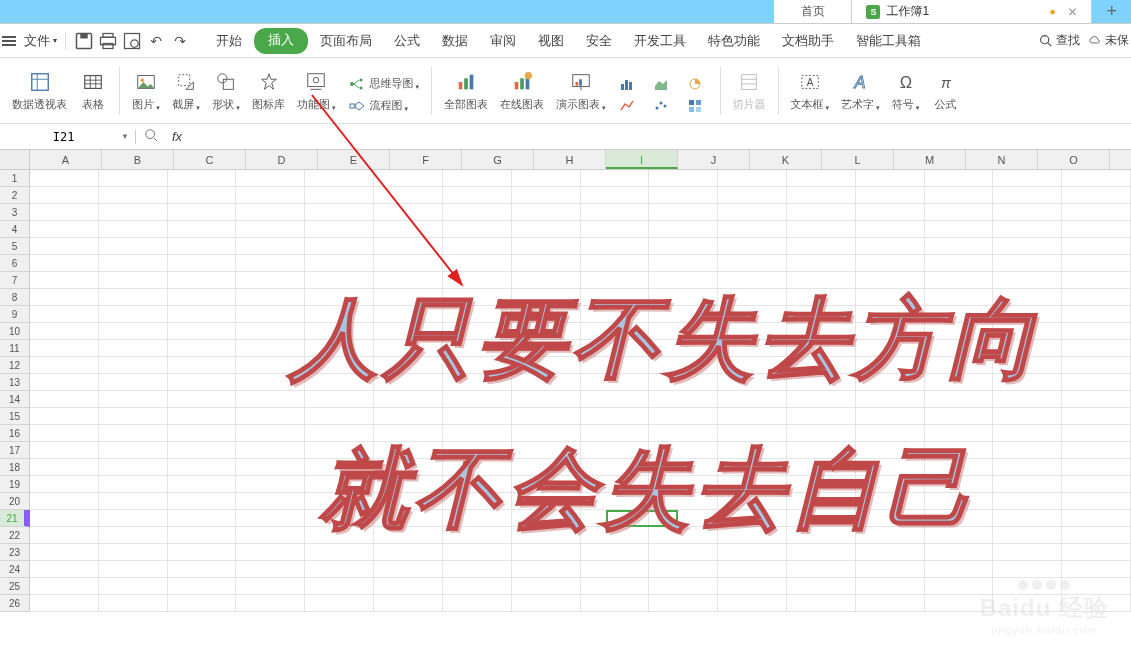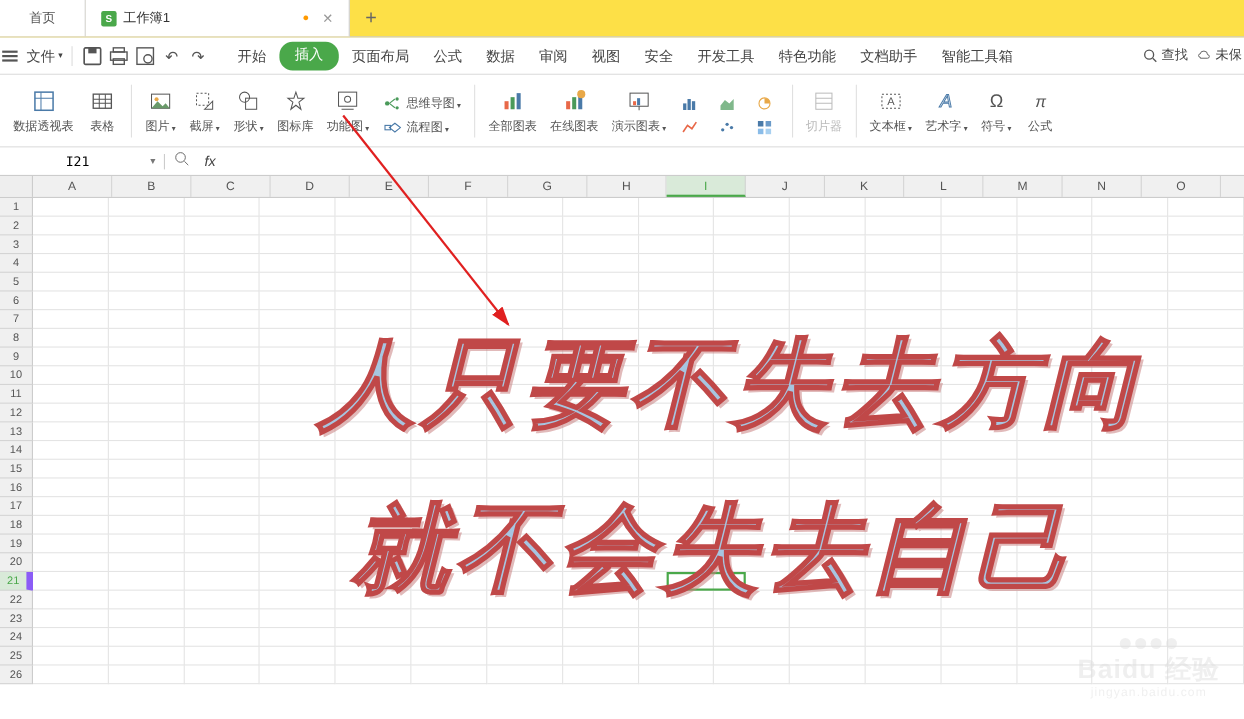--- a/index.html
+++ b/index.html
@@ -1,18 +1,18 @@
 <!DOCTYPE html>
 <html><head>
 <meta charset="utf-8">
 <style>
 * { margin: 0; padding: 0; box-sizing: border-box; font-family: "Microsoft YaHei", sans-serif; }
 body { background: #fff; width: 1131px; height: 654px; overflow: hidden; position: relative; }
 
-.tabs-bar { height: 34px; background: #fde047; display: flex; align-items: stretch; border-bottom: 1px solid #ccc; }
+.tabs-bar { height: 24px; background: #7dd3fc; display: flex; align-items: stretch; border-bottom: 1px solid #ccc; justify-content: flex-end; }
 .tab { display: flex; align-items: center; padding: 0 14px; font-size: 12px; color: #333; border-right: 1px solid #ccc; cursor: pointer; }
 .tab.home { background: #fff; width: 78px; justify-content: center; color: #555; }
 .tab.doc { background: #fff; gap: 6px; width: 240px; }
 .tab .sicon { width: 14px; height: 14px; background: #4aa84a; border-radius: 2px; display: flex; align-items: center; justify-content: center; color: #fff; font-size: 9px; font-weight: bold; }
 .tab .dot { color: #f90; font-size: 10px; margin-left: auto; }
 .tab .close { color: #999; margin-left: 6px; font-size: 12px; }
 .tab.add { background: transparent; border: none; color: #666; font-size: 18px; }
 
 .menubar { height: 34px; display: flex; align-items: center; border-bottom: 1px solid #ddd; padding: 0 2px; gap: 4px; }
 .menubar .ham { display: flex; flex-direction: column; gap: 2px; margin-right: 4px; }
@@ -36,21 +36,21 @@
 .ritem.small { min-width: auto; font-size: 11px; padding: 1px 6px; flex-direction: row; gap: 4px; }
 .ritem.small .ricon { width: 18px; height: 18px; }
 .ritem.small .ricon svg { width: 16px; height: 16px; }
 .ritem .label { white-space: nowrap; display: flex; align-items: flex-end; gap: 2px; }
 .ritem .label .dd::after { content: "▾"; font-size: 7px; }
 .rstack { display: flex; flex-direction: column; gap: 2px; }
 .rsep { width: 1px; height: 48px; background: #e0e0e0; margin: 0 4px; }
 .ritem.disabled { color: #bbb; }
 
 .formula-bar { height: 26px; display: flex; align-items: center; border-bottom: 1px solid #ccc; }
-.namebox { width: 150px; border-right: 1px solid #ccc; display: flex; align-items: center; padding: 0 6px; }
+.namebox { width: 136px; border-right: 1px solid #ccc; display: flex; align-items: center; padding: 0 6px; }
 .namebox input { border: none; width: 100%; font-size: 12px; text-align: center; outline: none; font-family: Consolas, monospace; }
 .namebox .dd { font-size: 8px; color: #777; }
 .fx-zoom { padding: 0 8px; color: #666; }
 .fx { padding: 0 6px; font-style: italic; font-size: 13px; color: #444; }
 .fx-input { flex: 1; border-left: 1px solid #eee; padding: 0 6px; }
 
 .grid-area { position: relative; height: 478px; }
 .col-headers { display: flex; height: 20px; border-bottom: 1px solid #ccc; background: #f0f0f0; position: absolute; top: 0; left: 0; right: 0; }
 .col-headers .corner { width: 30px; border-right: 1px solid #ccc; background: #eee; }
 .col-headers .ch { width: 72px; border-right: 1px solid #d4d4d4; text-align: center; font-size: 11px; color: #555; line-height: 20px; }

